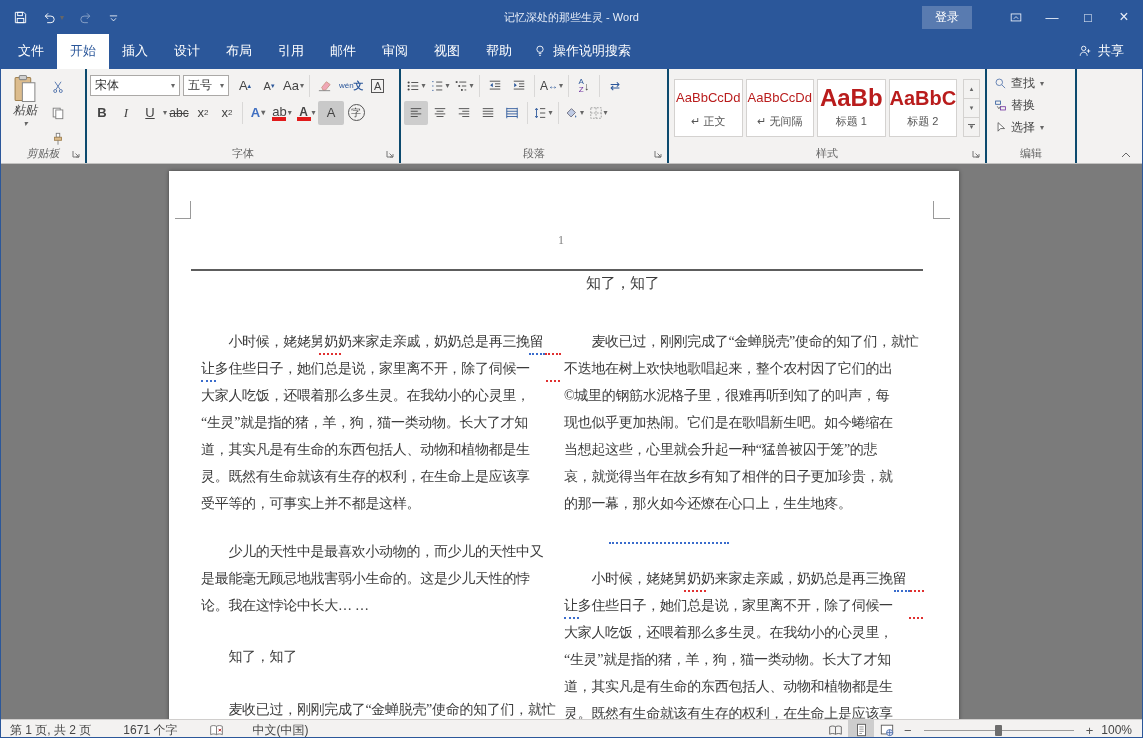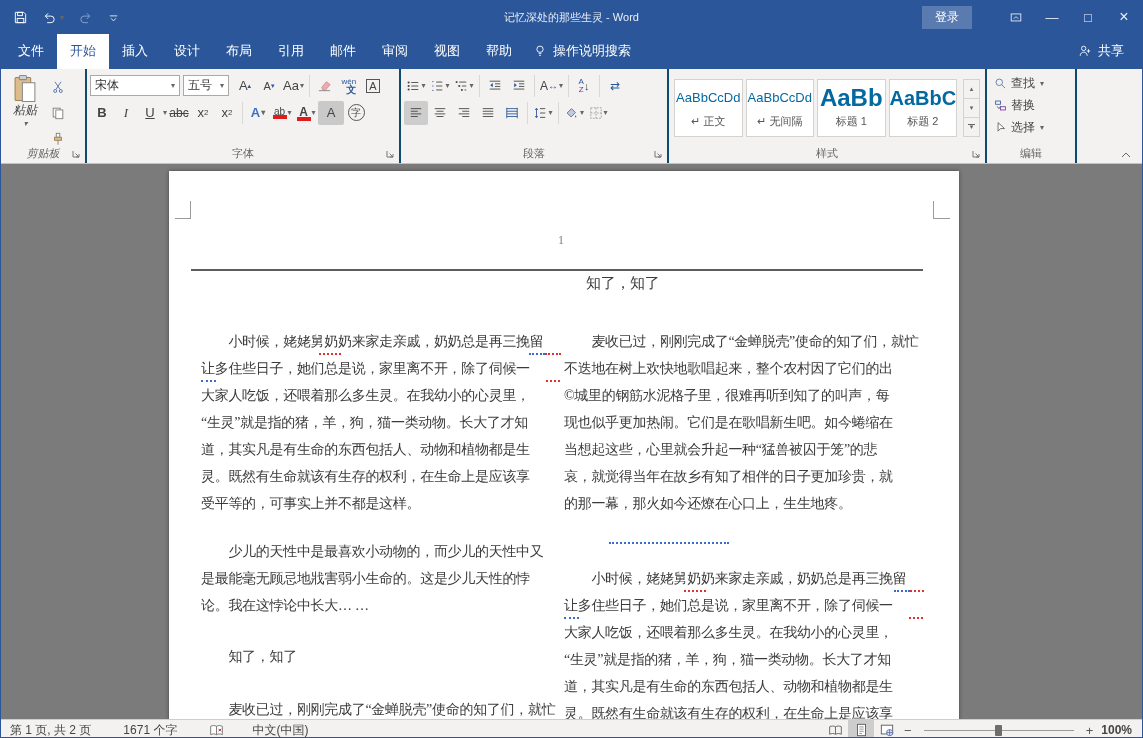--- a/index.html
+++ b/index.html
@@ -32,26 +32,26 @@
   .vsep{width:1px;height:22px;background:#d9d8d7;margin:0 3px;}
   .combo{background:#fff;border:1px solid #aba9a7;height:21px;display:flex;align-items:center;font-size:12px;padding:0 4px;box-sizing:border-box;color:#333;}
   .combo .car{margin-left:auto;}
   .redbar{display:block;width:14px;height:4px;background:#e11b1b;margin-top:-2px;}
   .b{font-weight:bold}.i{font-style:italic;font-family:"Liberation Serif",serif}.u{text-decoration:underline}
   .strike{text-decoration:line-through;font-size:12px}
   sub,sup{font-size:8px}
   .fx{color:#3f6fc1;font-weight:bold;}
   .shadeA{background:#c9c9c9;padding:0 3px;}
   .enclose{border:1px solid #555;border-radius:50%;font-size:10px;width:15px;height:15px;line-height:15px;text-align:center;padding:0;}
-  .phon{display:flex;flex-direction:column;align-items:flex-end;line-height:8px;color:#2b579a;font-size:8px;}
+  .phon{display:flex;flex-direction:row;align-items:flex-start;line-height:8px;color:#2b579a;font-size:8px;}
   .phon b{font-size:10px;}
   
   .stylecards{display:flex;gap:3px;align-items:center;height:72px;padding:0 2px;}
   .scard{width:71px;height:58px;background:#fff;border:1px solid #d4d2d0;box-sizing:border-box;text-align:center;overflow:hidden;padding-top:6px;}
-  .scard .prev{font-size:13px;color:#0369a1;white-space:nowrap;height:26px;line-height:24px;overflow:hidden;}
+  .scard .prev{font-size:13px;color:#b91c1c;white-space:nowrap;height:26px;line-height:24px;overflow:hidden;}
   .scard .prev.h1{font-size:24px;font-weight:bold;}
   .scard .prev.h2{font-size:20px;font-weight:bold;}
   .scard .nm{font-size:11px;color:#555;margin-top:2px;white-space:nowrap;}
   .sscroll{display:flex;flex-direction:column;margin-left:3px;}
   .sscroll .sb{width:15px;height:18px;background:#f3f2f1;border:1px solid #d4d2d0;display:flex;align-items:center;justify-content:center;font-size:7px;color:#666;margin-top:-1px;}
   
   .edrow{display:flex;align-items:center;gap:4px;height:22px;font-size:12px;padding:0 4px;}
   .collapse{position:absolute;right:10px;bottom:4px;color:#666;}
   
   .workspace{position:relative;height:555px;background:#7b7b7b;overflow:hidden;}
@@ -69,21 +69,21 @@
   
   .statusbar{position:relative;height:20px;background:#f3f2f1;border-top:1px solid #d0cecd;display:flex;align-items:center;font-size:12px;color:#444;}
   .stitem{padding:0 9px;display:flex;align-items:center;gap:4px;}
   .st-right{margin-left:auto;display:flex;align-items:center;height:100%;}
   .viewbtn{width:26px;height:100%;display:flex;align-items:center;justify-content:center;}
   .viewbtn.on{background:#cdcdcd;}
   .zoomtrack{position:relative;width:150px;height:1px;background:#9a9a9a;margin:0 8px;}
   .zoomtick{position:absolute;left:74px;top:-3px;width:1px;height:7px;background:#9a9a9a;}
   .zoomthumb{position:absolute;left:71px;top:-5px;width:7px;height:11px;background:#6d6d6d;border-radius:1px;}
   .zoomsign{font-size:13px;color:#555;padding:0 4px;}
-  .zoomlvl{padding:0 10px 0 4px;color:#444;font-weight:bold;}
+  .zoomlvl{padding:0 10px 0 4px;color:#444;}
   svg{display:block;}
 </style>
 </head>
 <body>
 
 <div class="window">
 
   <div class="titlebar">
     <div class="qat">
       <span class="qbtn">
@@ -255,21 +255,21 @@
         <span class="rbtn">
             <span>x</span>
             <sup>2</sup>
           </span>
         <span class="vsep"></span>
         <span class="rbtn fx">
             <span>A</span>
             <span class="car">▾</span>
           </span>
         <span class="rbtn">
-            <span style="display:inline-block;text-align:center;font-size:10px;"><span>ab</span><span class="redbar"></span></span>
+            <span style="display:inline-block;text-align:center;font-size:13px;"><span>ab</span><span class="redbar"></span></span>
             <span class="car">▾</span>
           </span>
         <span class="rbtn">
             <span style="display:inline-block;text-align:center;font-size:12px;font-weight:bold;"><span>A</span><span class="redbar"></span></span>
             <span class="car">▾</span>
           </span>
         <span class="rbtn shadeA">A</span>
         <span class="rbtn">
             <span class="enclose">字</span>
           </span>

